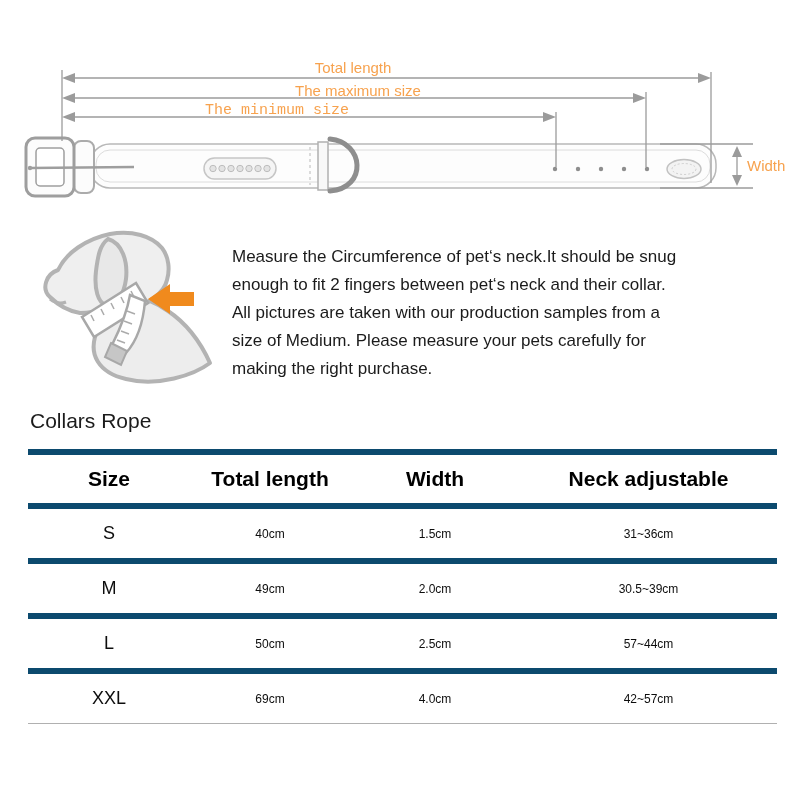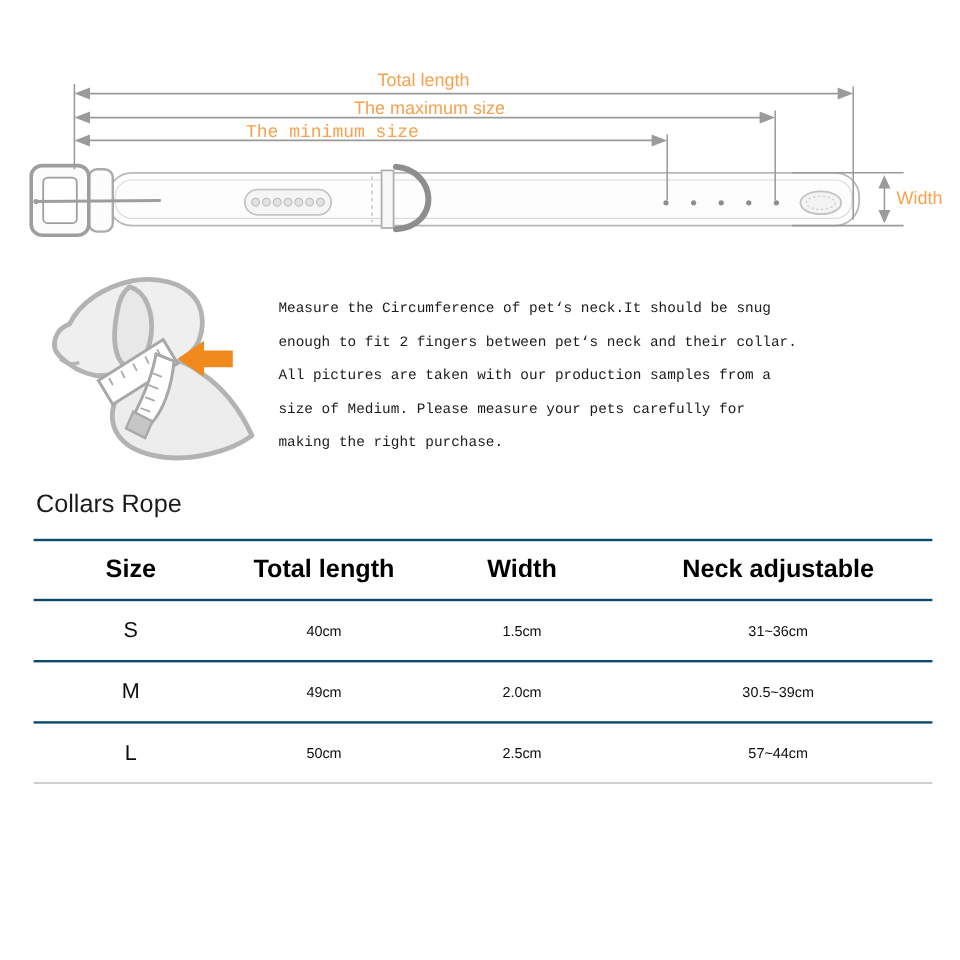--- a/index.html
+++ b/index.html
@@ -8,31 +8,31 @@
 
   
   #diagram{position:absolute;left:0;top:0;width:800px;height:225px;}
   #diagram svg{position:absolute;left:0;top:0;}
   .dim-label{position:absolute;transform:translateX(-50%);font-size:15px;color:#F7A24E;white-space:nowrap;}
   .dim-label.no-center{transform:none;}
 
   
   #dog-wrap{position:absolute;left:28px;top:205px;width:205px;height:172px;}
   #instructions{position:absolute;left:232px;top:231px;width:545px;
-                font-size:12px;line-height:28px;color:#1b1b1b;white-space:pre-line;font-family:Liberation Mono, monospace;}
+                font-size:17px;line-height:28px;color:#1b1b1b;white-space:pre-line;}
 
   
   #chart-title{position:absolute;left:30px;top:397px;font-size:21px;color:#1b1b1b;}
   #size-table{position:absolute;left:28px;top:437px;width:749px;border-collapse:collapse;table-layout:fixed;}
   #size-table col.c1{width:162px}#size-table col.c2{width:160px}
   #size-table col.c3{width:170px}#size-table col.c4{width:257px}
   #size-table th{font-size:21px;font-weight:bold;color:#000;text-align:center;height:46px;}
   #size-table td{font-size:12px;color:#0d0d0d;text-align:center;height:47px;}
   #size-table td.size-cell{font-size:18px;}
-  #size-table tr{border-top:2px solid #0c4a6e;}
+  #size-table tr{border-top:6px solid #0c4a6e;}
   #size-table{border-bottom:1px solid #b0b0b0;}
 
   
   #note{position:absolute;left:0;top:740px;width:800px;height:50px;}
 </style>
 </head>
 <body>
 
 <div id="stage">
 
@@ -178,20 +178,26 @@
         <td>49cm</td>
         <td>2.0cm</td>
         <td>30.5~39cm</td>
       </tr>
       <tr>
         <td class="size-cell">L</td>
         <td>50cm</td>
         <td>2.5cm</td>
         <td>57~44cm</td>
       </tr>
+      <tr>
+        <td class="size-cell">XXL</td>
+        <td>69cm</td>
+        <td>4.0cm</td>
+        <td>42~57cm</td>
+      </tr>
     </tbody>
   </table>
 
   <div id="note">
     
     
   </div>
 
 </div>
 

